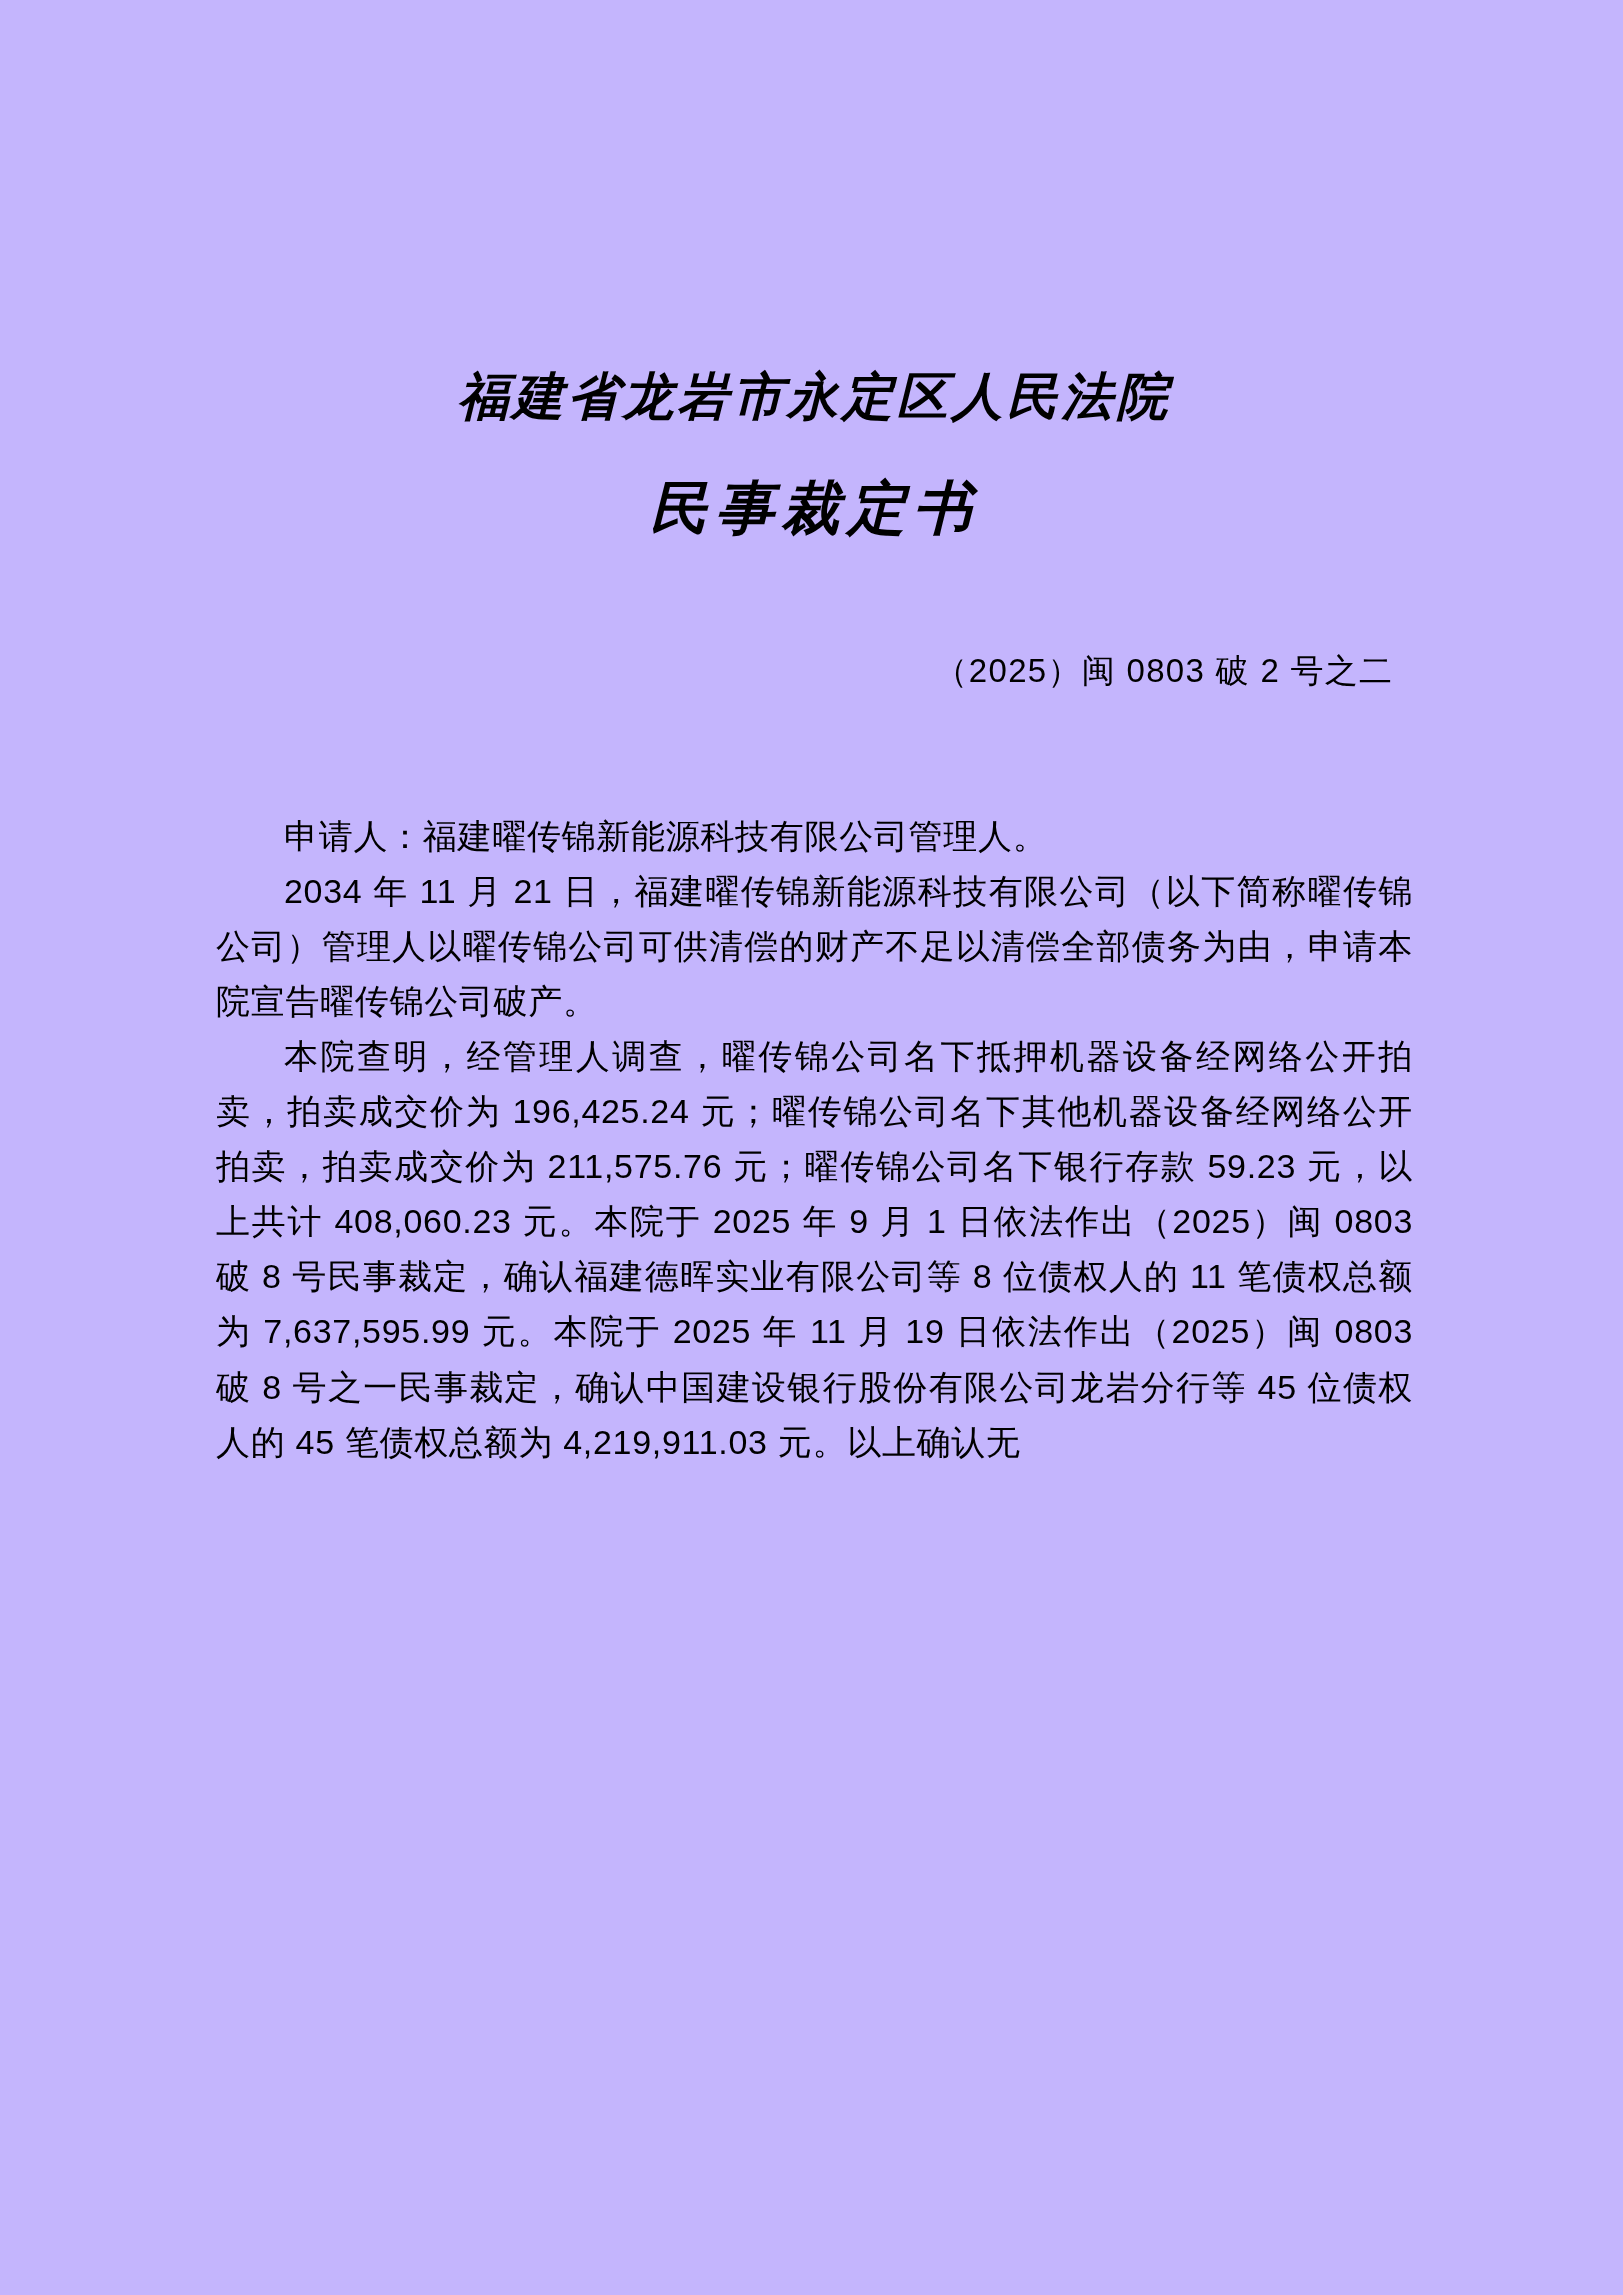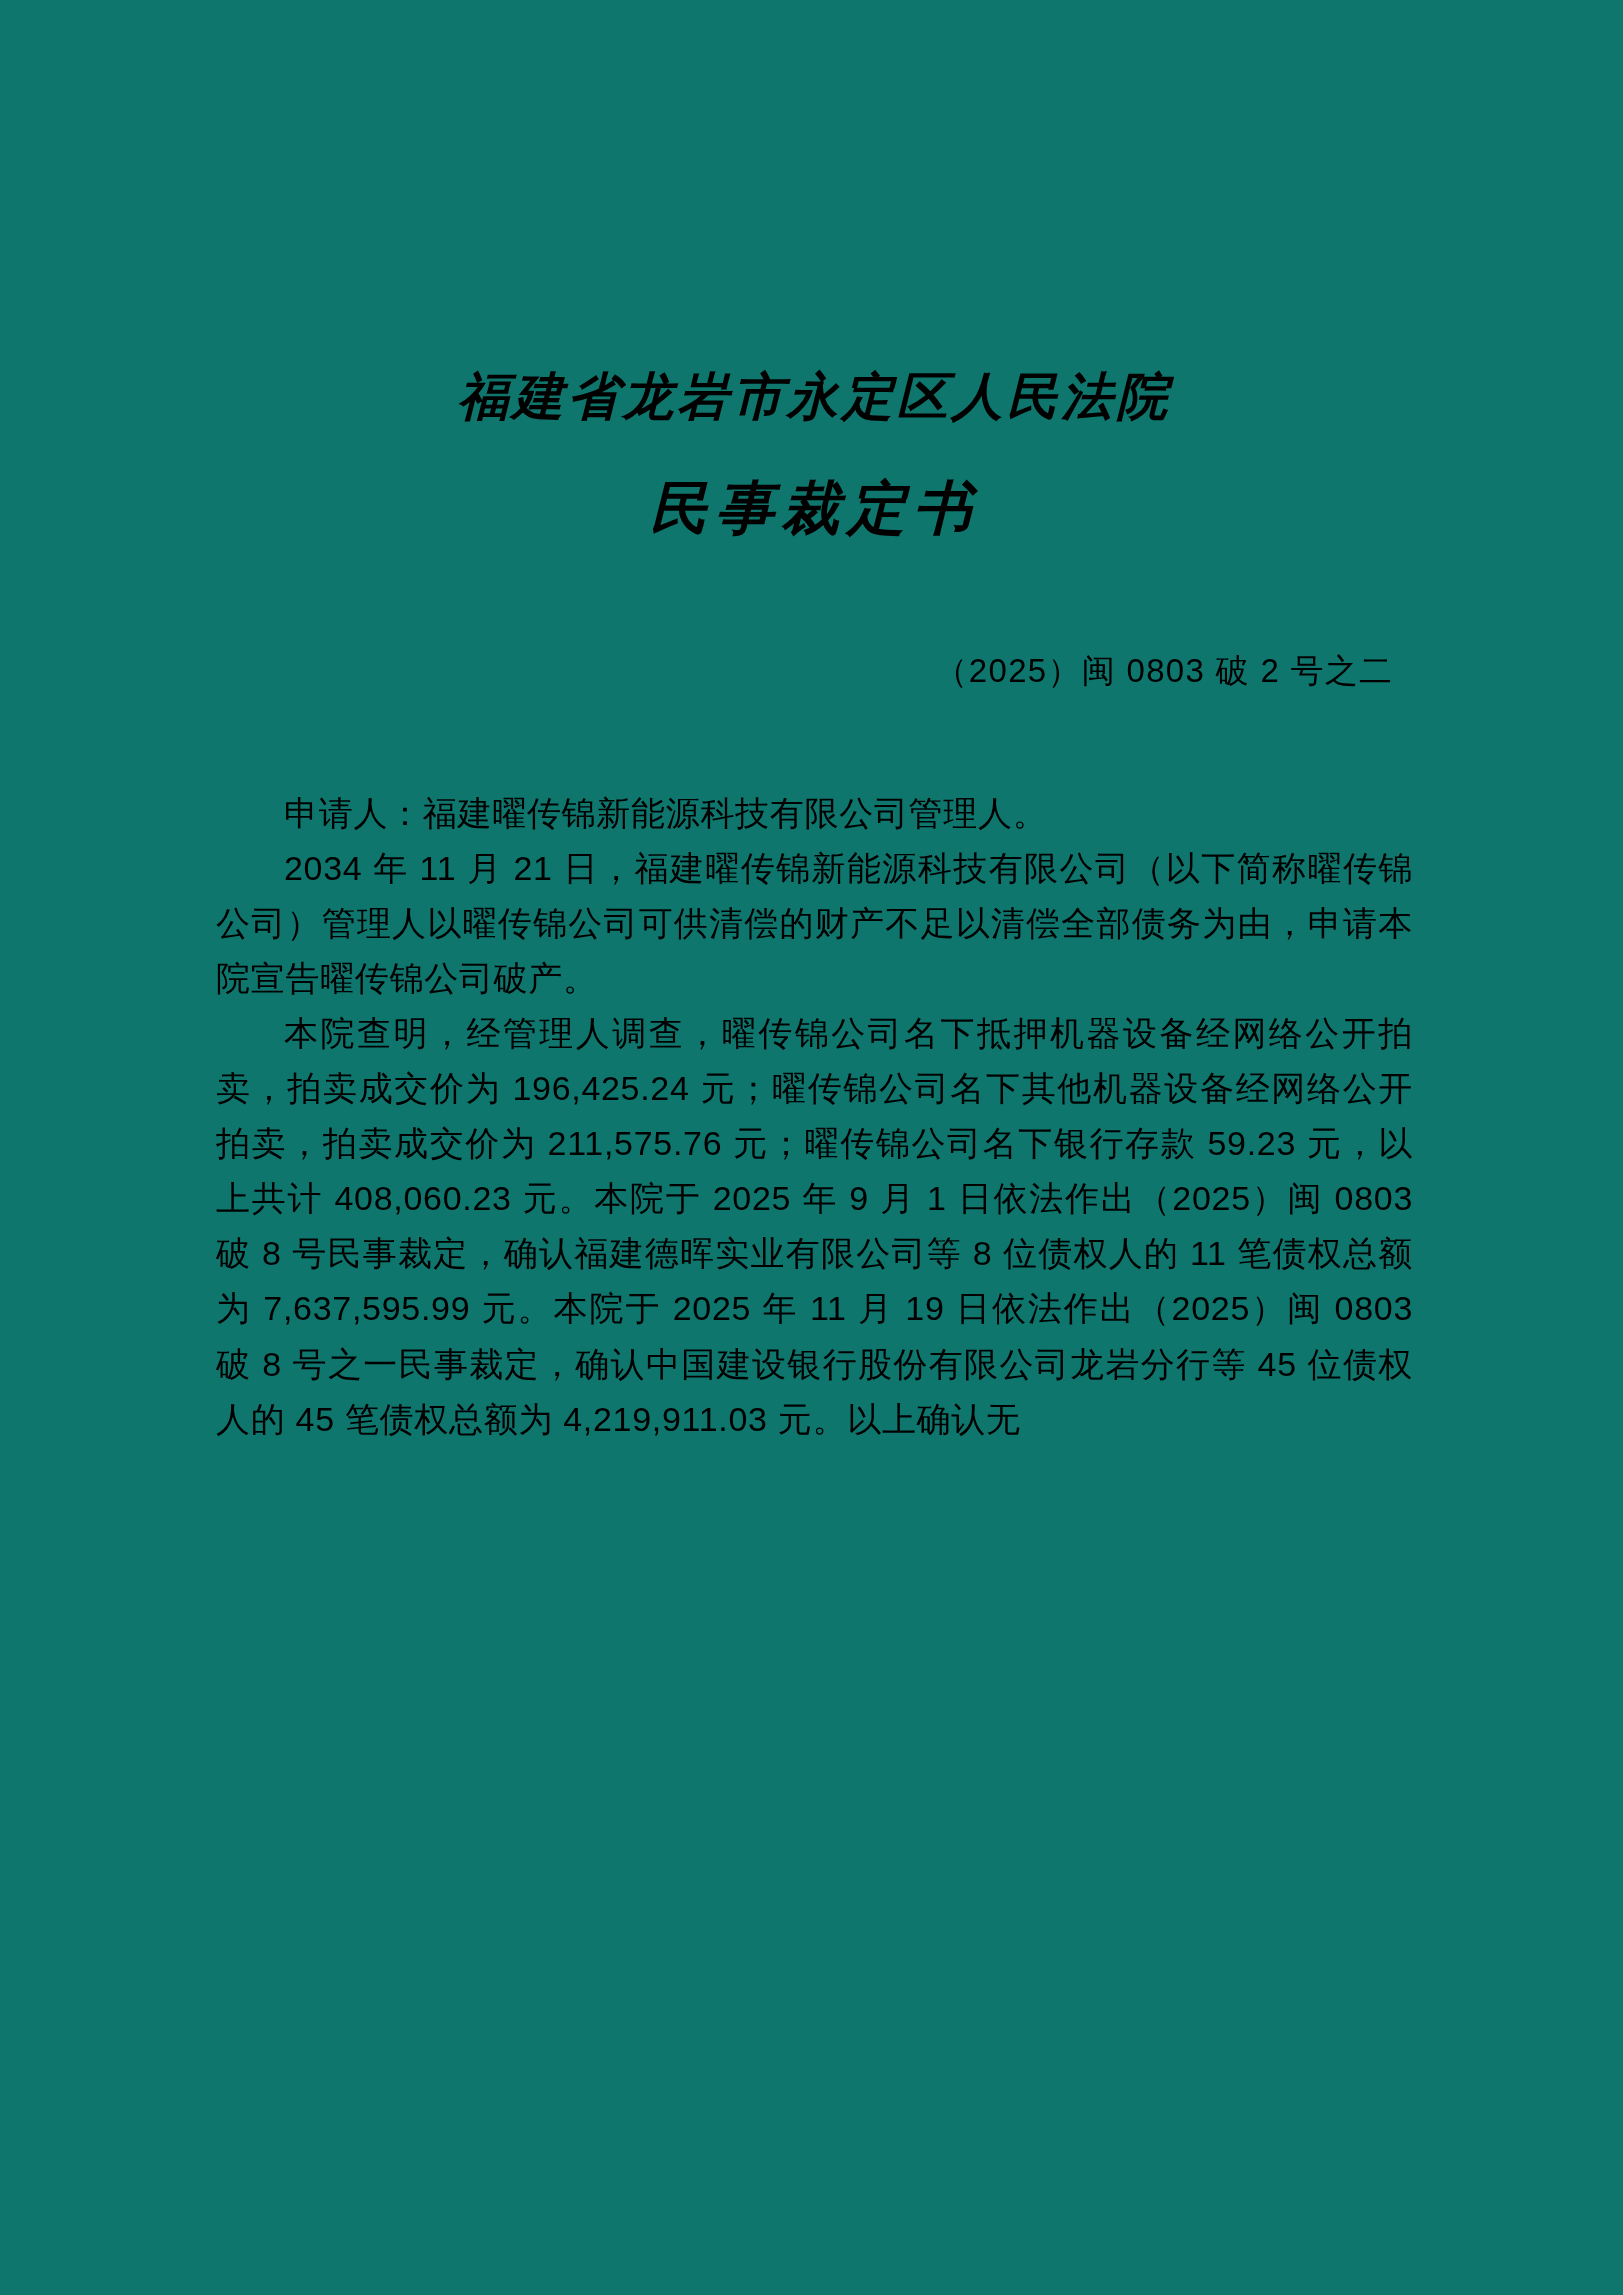--- a/index.html
+++ b/index.html
@@ -3,21 +3,21 @@
 <meta charset="utf-8">
 <style>
   html, body {
     margin: 0;
     padding: 0;
     background: #ffffff;
   }
   .page {
     width: 1623px;
     height: 2295px;
-    background: #0f766e;
+    background: #c4b5fd;
     position: relative;
     box-sizing: border-box;
     font-family: "Liberation Serif", serif;
     color: #000000;
     overflow: hidden;
   }
   .content {
     position: absolute;
     left: 216px;
     top: 366px;
@@ -65,21 +65,21 @@
   }
   .para-indent {
     text-indent: 68px;
   }
   .para-block {
     text-align: justify;
     text-align-last: left;
     text-justify: inter-character;
   }
   .first-para {
-    margin-top: 92px;
+    margin-top: 115px;
   }
 </style>
 </head>
 <body>
 
 <div class="page">
   <div class="content">
 
     <h1 class="doc-title">福建省龙岩市永定区人民法院</h1>
 

